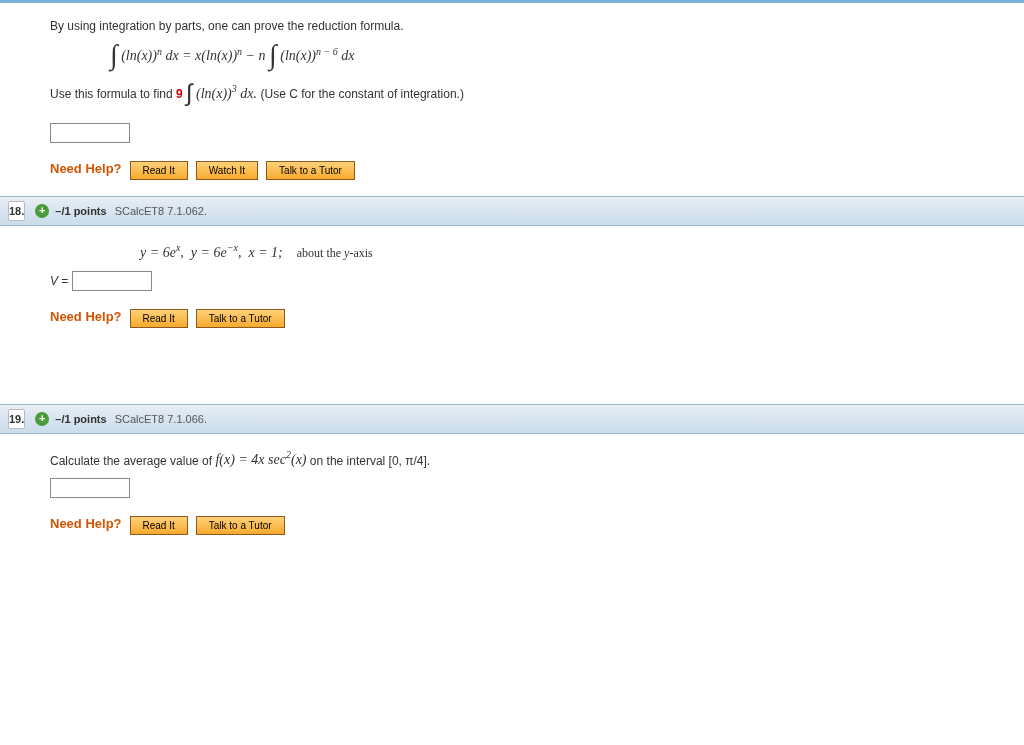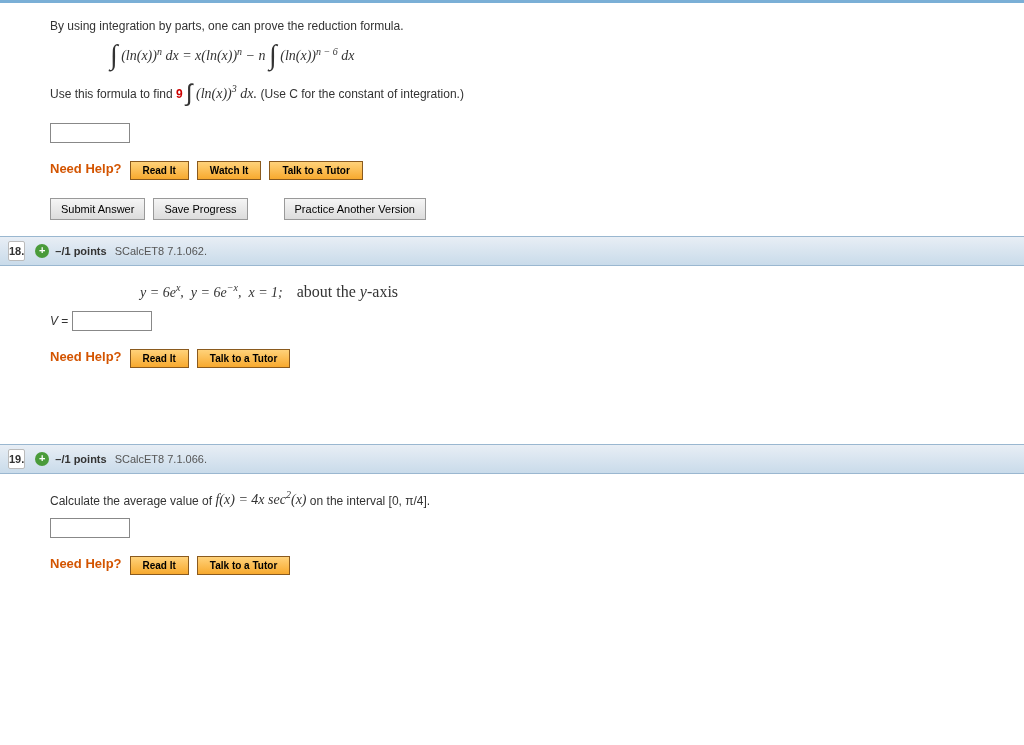--- a/index.html
+++ b/index.html
@@ -61,21 +61,21 @@
   .need-help-label {
     color: #d35400;
     font-weight: bold;
     font-size: 13px;
   }
   .help-btn {
     background: linear-gradient(#ffd27a, #f7a92e);
     border: 1px solid #8a5a1e;
     padding: 3px 12px;
     font-size: 10px;
-    font-weight: bold;
+    font-weight: normal;
     color: #000;
     cursor: pointer;
     font-family: Verdana, sans-serif;
   }
   .action-row {
     margin-top: 18px;
     display: flex;
     gap: 8px;
     align-items: center;
   }
@@ -140,38 +140,32 @@
   </div>
   <div style="margin-top:14px;">
     <input class="answer" type="text" style="">
   </div>
   <div class="need-help">
     <span class="need-help-label">Need Help?</span>
     <button class="help-btn">Read It</button>
     <button class="help-btn">Watch It</button>
     <button class="help-btn">Talk to a Tutor</button>
   </div>
-  <div class="action-row">
-    <button class="gray-btn">Submit Answer</button>
-    <button class="gray-btn">Save Progress</button>
-    <div style="width:20px;"></div>
-    <button class="gray-btn">Practice Another Version</button>
-  </div>
 </div>
 
 <div class="q-header">
   <div class="q-num-box">18.</div>
   <span class="expand-icon">+</span>
   <span class="points">–/1 points</span>
   <span class="ref">SCalcET8 7.1.062.</span>
 </div>
 
 <div class="question-block">
   <div class="math-line" style="padding-left:90px;">
-    <i>y</i> = 6<i>e</i><span class="sup">x</span>, &nbsp;<i>y</i> = 6<i>e</i><span class="sup">−x</span>, &nbsp;<i>x</i> = 1; &nbsp;&nbsp; <span style="font-style:normal;font-family:Verdana;font-size:16px;">about the <i>y</i>-axis</span>
+    <i>y</i> = 6<i>e</i><span class="sup">x</span>, &nbsp;<i>y</i> = 6<i>e</i><span class="sup">−x</span>, &nbsp;<i>x</i> = 1; &nbsp;&nbsp; <span style="font-style:normal;font-family:Verdana;font-size:12px;">about the <i>y</i>-axis</span>
   </div>
   <div style="margin-top:10px;">
     <span class="ital"><i>V</i> = </span>
     <input class="answer" type="text" style="">
   </div>
   <div class="need-help">
     <span class="need-help-label">Need Help?</span>
     <button class="help-btn">Read It</button>
     <button class="help-btn">Talk to a Tutor</button>
   </div>

